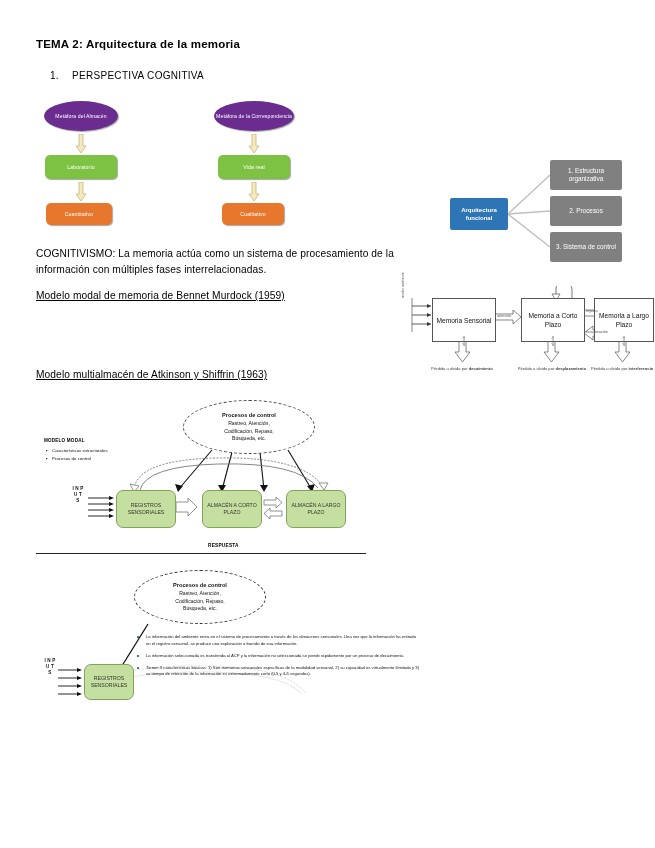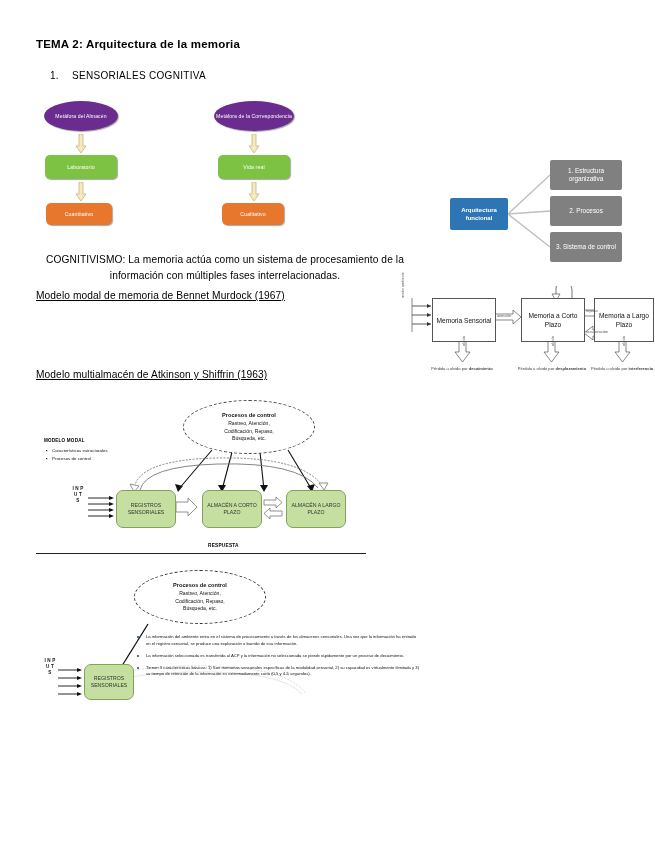--- a/index.html
+++ b/index.html
@@ -58,21 +58,21 @@
   .bm-bul:before{content:"";position:absolute;left:3px;top:2px;width:2.4px;height:2.4px;background:#3C78A8;}
   .svgabs{position:absolute;left:0;top:0;pointer-events:none;}
 </style>
 </head>
 <body>
 
 <div class="page">
 
   <div class="h-title">TEMA 2: Arquitectura de la memoria</div>
   <div class="num-item">
-    <span class="n">1.</span><span>SENSORIALES COGNITIVA</span>
+    <span class="n">1.</span><span>PERSPECTIVA COGNITIVA</span>
   </div>
 
   <div class="ell" style="left:44px;top:101px;width:74px;height:30px;background:#6B2C90;">
     <span>Metáfora del Almacén</span>
   </div>
   <div class="blockarrow" style="left:75px;top:134px;">
     <svg width="12" height="20" viewBox="0 0 12 20">
         <polygon points="4,0 8,0 8,12 11,12 6,19 1,12 4,12" fill="#F5E9BE" stroke="#BFAE72" stroke-width="0.7"></polygon>
       </svg>
   </div>
@@ -101,22 +101,22 @@
   </div>
   <div class="blockarrow" style="left:248px;top:182px;">
     <svg width="12" height="20" viewBox="0 0 12 20">
         <polygon points="4,0 8,0 8,12 11,12 6,19 1,12 4,12" fill="#F5E9BE" stroke="#BFAE72" stroke-width="0.7"></polygon>
       </svg>
   </div>
   <div class="rbox" style="left:222px;top:203px;width:62px;height:22px;background:#E8772E;">
     <span>Cualitativo</span>
   </div>
 
-  <div class="para" style="left:36px;top:252px;width:378px;text-align:center;">COGNITIVISMO: La memoria actúa como un sistema de procesamiento de la información con múltiples fases interrelacionadas.</div>
-  <div class="para u" style="left:36px;top:288px;width:380px;">Modelo modal de memoria de Bennet Murdock (1967)</div>
+  <div class="para" style="left:36px;top:246px;width:378px;">COGNITIVISMO: La memoria actúa como un sistema de procesamiento de la información con múltiples fases interrelacionadas.</div>
+  <div class="para u" style="left:36px;top:288px;width:380px;">Modelo modal de memoria de Bennet Murdock (1959)</div>
   <div class="para u" style="left:36px;top:367px;width:380px;">Modelo multialmacén de Atkinson y Shiffrin (1963)</div>
 
   <div class="af-wrap">
     <svg class="af-lines" viewBox="0 0 200 108">
       <path d="M62,56 L104,17" stroke="#BFBFBF" stroke-width="1.4" fill="none"></path>
       <path d="M62,56 L104,53" stroke="#BFBFBF" stroke-width="1.4" fill="none"></path>
       <path d="M62,56 L104,89" stroke="#BFBFBF" stroke-width="1.4" fill="none"></path>
     </svg>
     <div class="af-main">
       <span>Arquitectura funcional</span>

